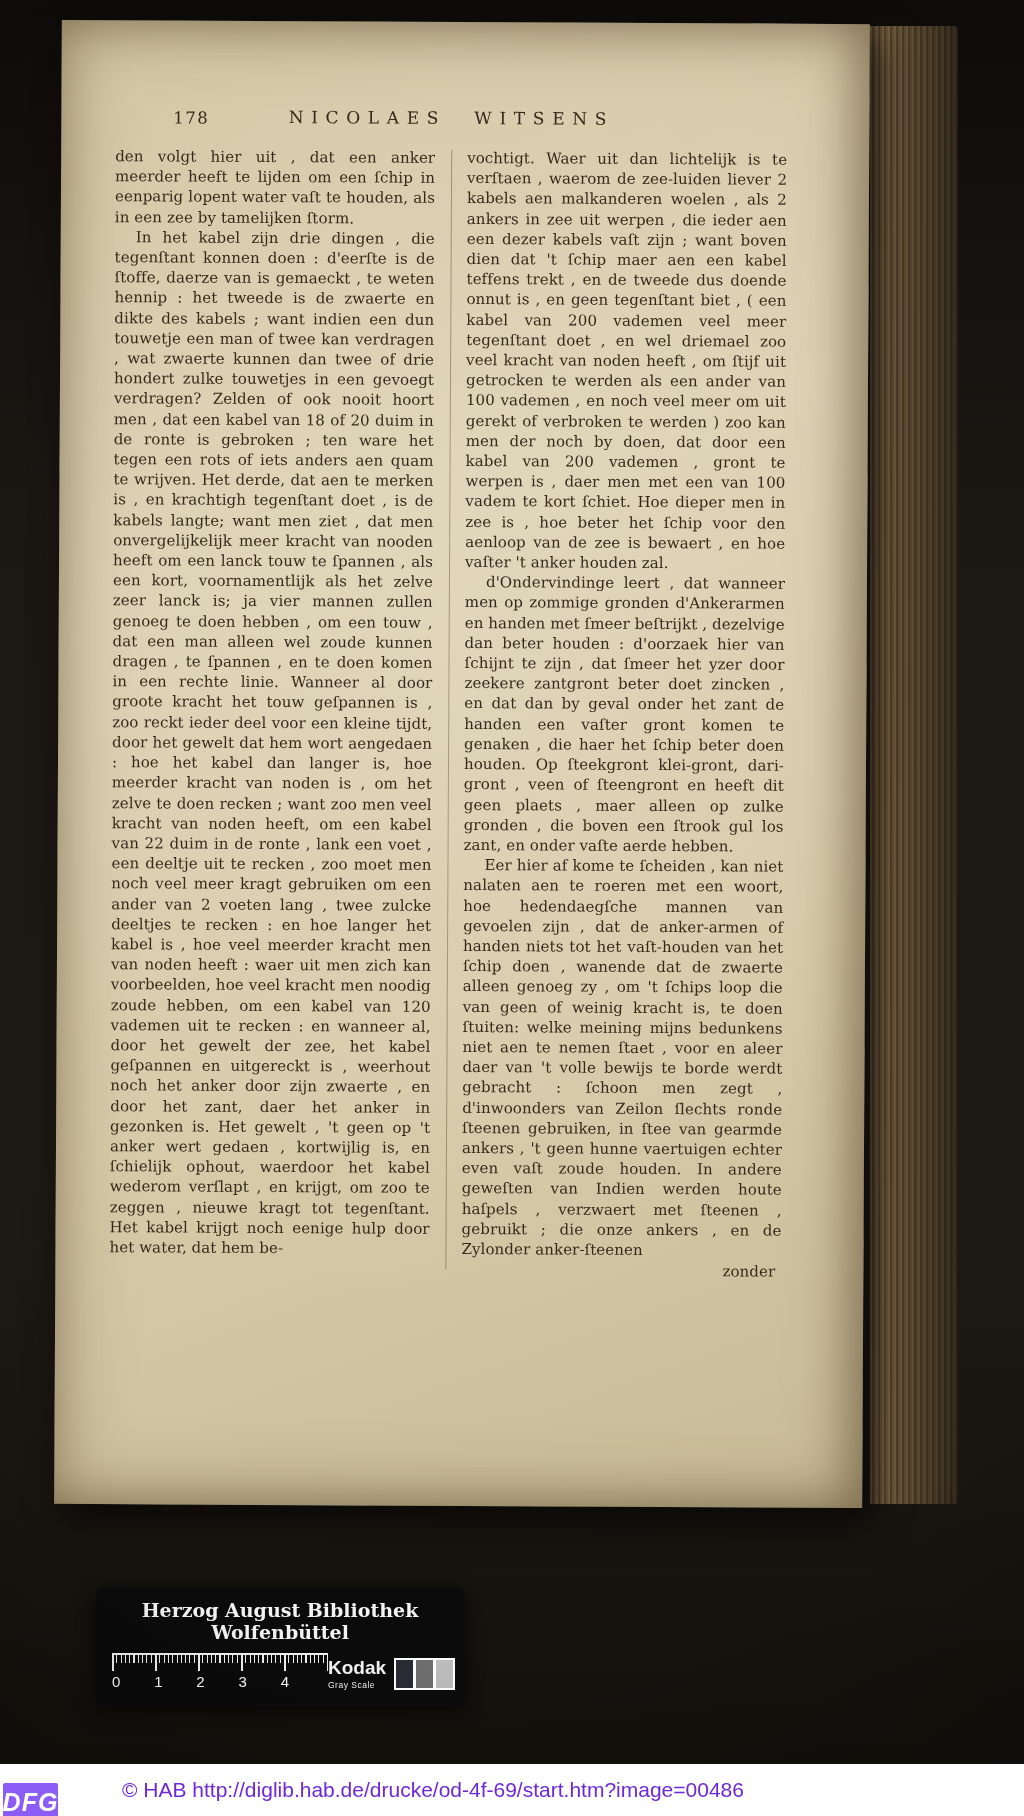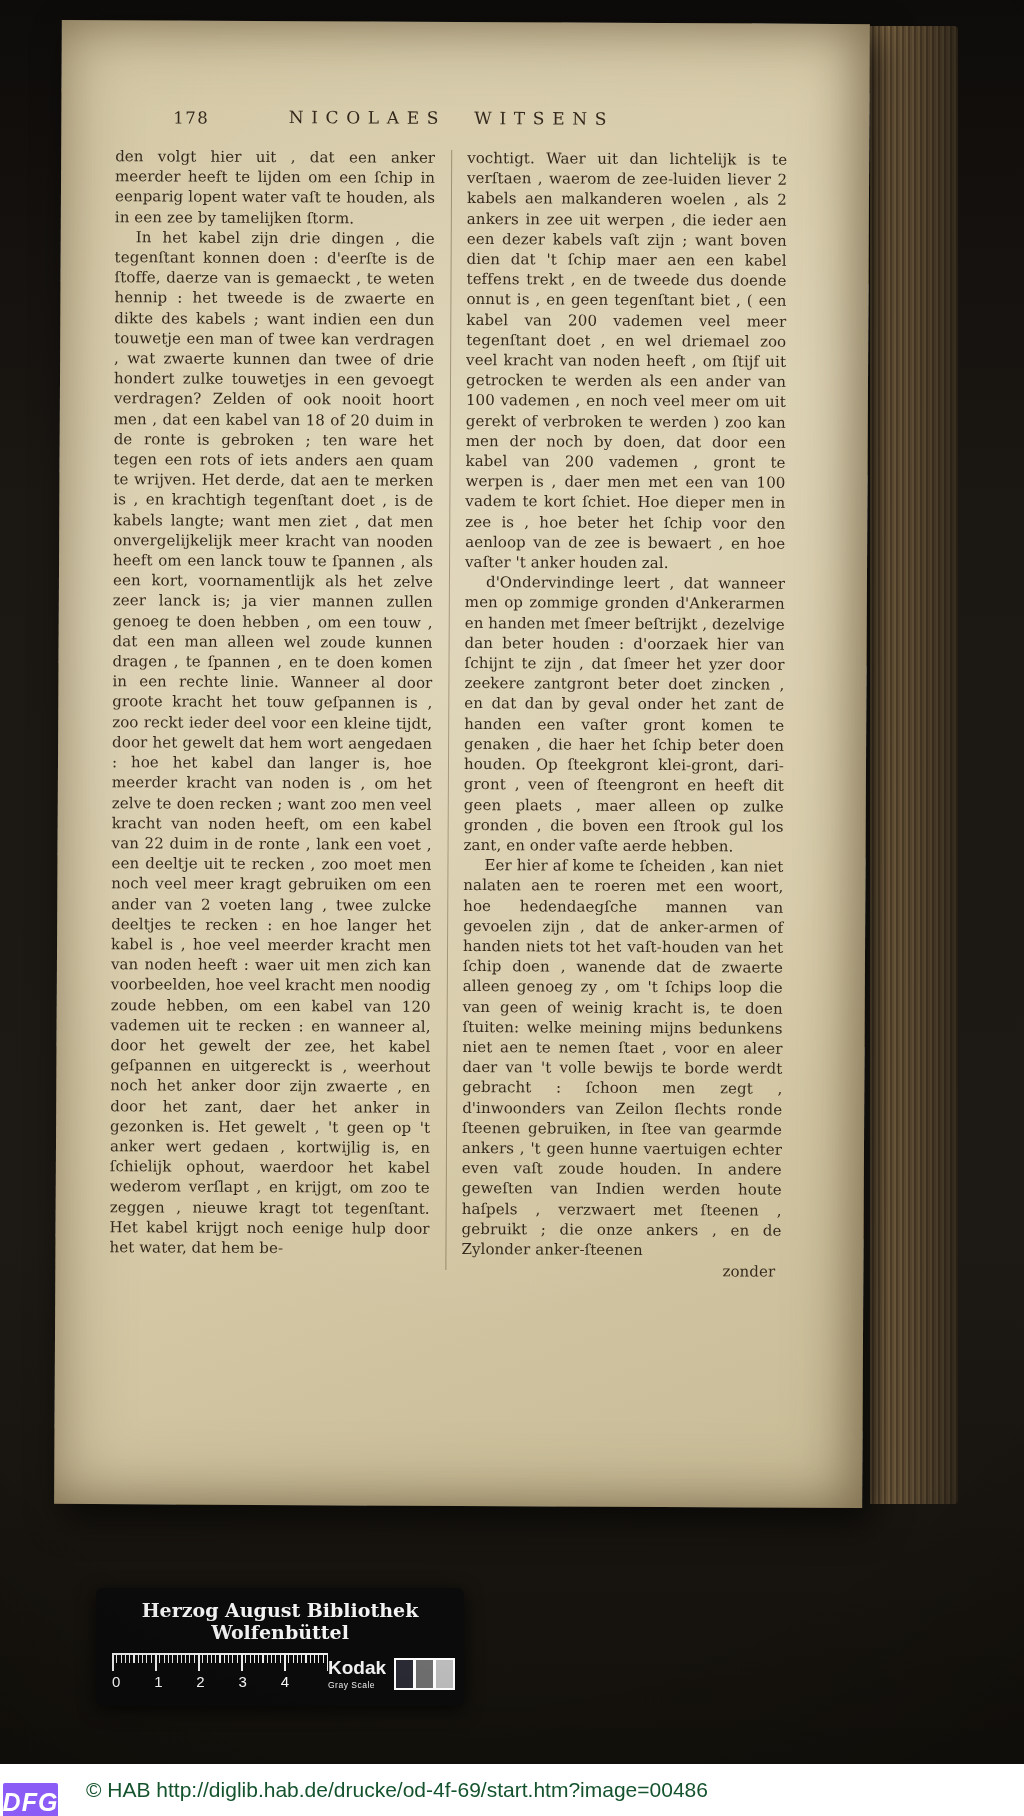--- a/index.html
+++ b/index.html
@@ -61,21 +61,21 @@
   .kodak-sub{font:8.5px "Liberation Sans",sans-serif;letter-spacing:.5px;margin-top:1px;}
   .patches{display:flex;gap:3px;align-items:center;background:#fff;padding:2px;}
   .patch{display:block;width:17px;height:28px;}
 
   
   .footer{position:absolute;left:0;top:1764px;width:1024px;height:52px;background:#ffffff;
           display:flex;align-items:center;gap:28px;}
   .dfg{width:55px;height:40px;margin-left:3px;border-radius:2px;background:#8b5cf6;color:#fff;
        display:flex;align-items:center;justify-content:center;
        font:italic 700 25px "Liberation Sans",sans-serif;letter-spacing:1px;margin-top:25px;}
-  .copyright{font:400 21px "Liberation Sans",sans-serif;color:#14532d;white-space:nowrap;}
+  .copyright{font:400 21px "Liberation Sans",sans-serif;color:#6d28d9;white-space:nowrap;margin-left:36px;}
 
   .vignette{position:absolute;left:0;top:0;width:1024px;height:1764px;pointer-events:none;
     background:radial-gradient(130% 95% at 48% 42%, transparent 55%, rgba(0,0,0,.5) 100%);}
 </style>
 </head>
 <body>
 
 <div class="scene">
 
   <div class="fore-edge"></div>

